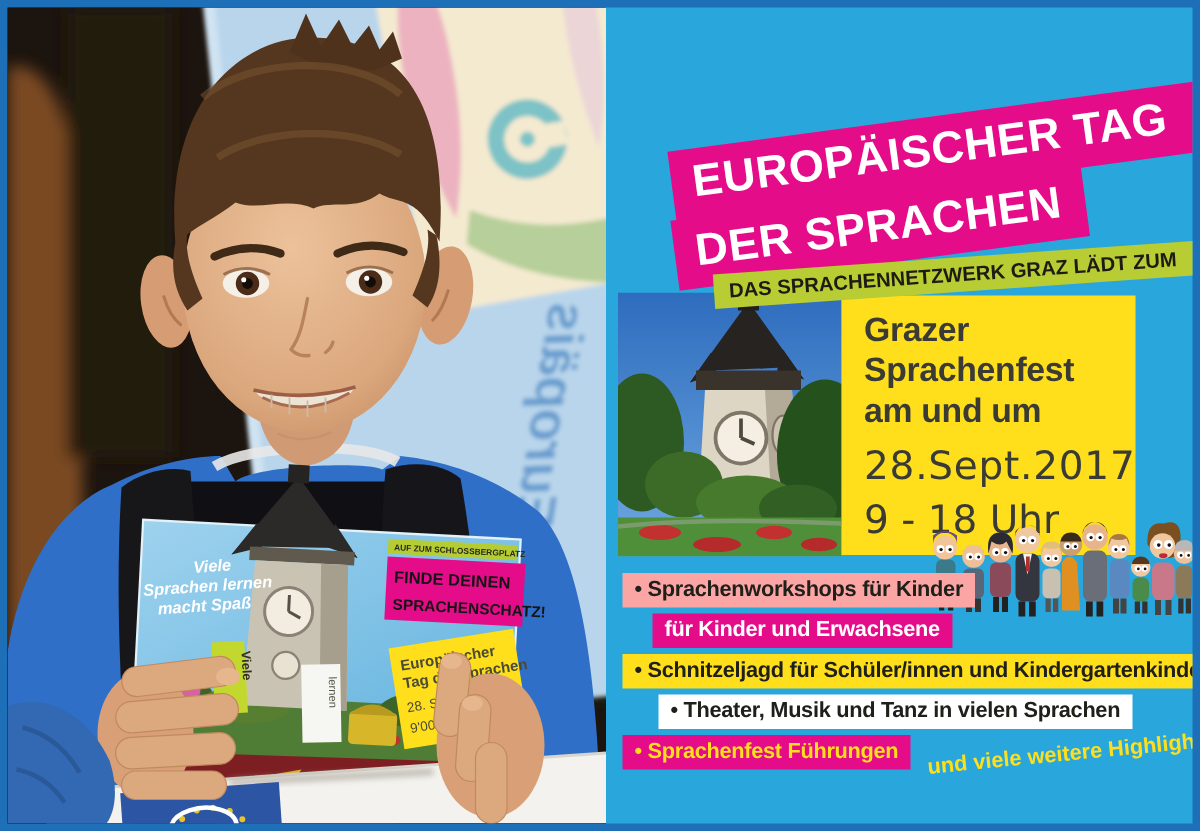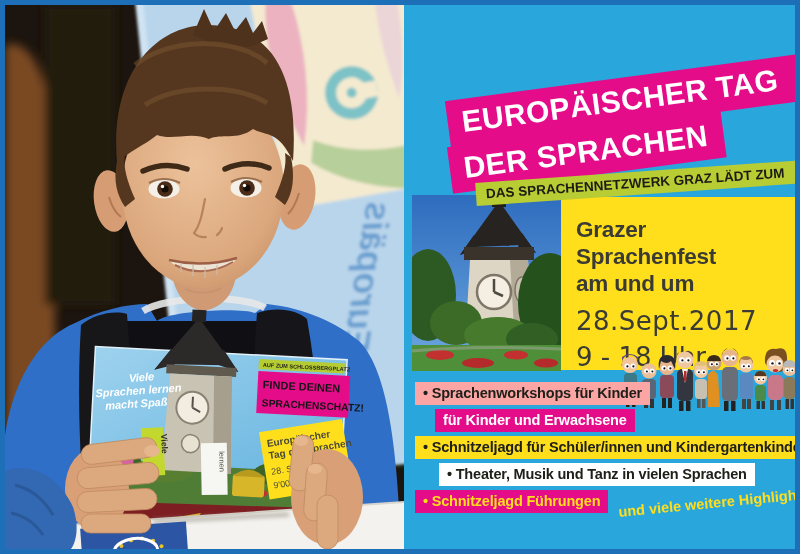--- a/index.html
+++ b/index.html
@@ -8,21 +8,21 @@
   
   .photo{position:absolute;left:5px;top:5px;width:399px;height:544px;overflow:hidden;background:#14100c;}
   .photo svg{display:block;}
   
   .poster{position:absolute;left:404px;top:5px;width:391px;height:544px;background:#29a7dd;overflow:hidden;}
   .band{position:absolute;white-space:nowrap;font-weight:bold;}
   .band1,.band2{background:#e50c8a;color:#fff;font-size:30px;letter-spacing:.5px;padding:6px 40px 7px 14px;transform-origin:0 50%;}
   .band1{left:44px;top:96px;transform:rotate(-7.6deg);}
   .band2{left:46px;top:142px;transform:rotate(-7.6deg);padding-right:16px;}
   .subhead{left:72px;top:178px;background:#b8cc33;color:#1c1c14;font-size:13.5px;padding:4px 26px 4px 10px;transform:rotate(-4deg);transform-origin:0 50%;z-index:5;}
-  .eventbox{position:absolute;left:157px;top:192px;width:234px;height:173px;background:#ffdf1b;padding:19px 6px 0 15px;z-index:2;}
+  .eventbox{position:absolute;left:157px;top:192px;width:196px;height:173px;background:#ffdf1b;padding:9px 6px 0 15px;z-index:2;}
   .ev-title{font-weight:bold;font-size:22.5px;line-height:27px;color:#3b3b35;letter-spacing:-.2px;}
   .ev-date{font-family:"DejaVu Sans",sans-serif;font-size:26px;color:#3b3b35;margin-top:9px;letter-spacing:.5px;}
   .ev-time{font-family:"DejaVu Sans",sans-serif;font-size:26px;color:#3b3b35;margin-top:6px;}
   .towerphoto{position:absolute;left:8px;top:190px;z-index:1;}
   .crowd{position:absolute;left:212px;top:322px;z-index:4;}
   .highlights{position:absolute;left:11px;top:377px;z-index:6;}
   .hl{display:table;font-weight:bold;font-size:14.5px;line-height:18px;letter-spacing:-.2px;padding:2px 8px 3px;margin-bottom:4px;white-space:nowrap;}
   .hl-lime{background:#fca5a5;color:#20201a;}
   .hl-magenta{background:#e50c8a;color:#ffffff;}
   .hl-yellow{background:#ffdf1b;color:#20201a;}
@@ -419,18 +419,18 @@
           <circle cx="171.4" cy="43.3" r=".9" fill="#111"></circle>
           <circle cx="176.4" cy="43.3" r=".9" fill="#111"></circle>
       </g>
     </svg>
 
     <div class="highlights">
       <div class="hl hl-lime">• Sprachenworkshops für Kinder</div>
       <div class="hl hl-magenta hl-indent">für Kinder und Erwachsene</div>
       <div class="hl hl-yellow">• Schnitzeljagd für Schüler/innen und Kindergartenkinder</div>
       <div class="hl hl-white">• Theater, Musik und Tanz in vielen Sprachen</div>
-      <div class="hl hl-magyellow">• Schnitzeljagd Führungen</div>
+      <div class="hl hl-magyellow">• Sprachenfest Führungen</div>
     </div>
 
     <div class="more">und viele weitere Highlights ...</div>
   </div>
 </div>
 
 </body></html>

